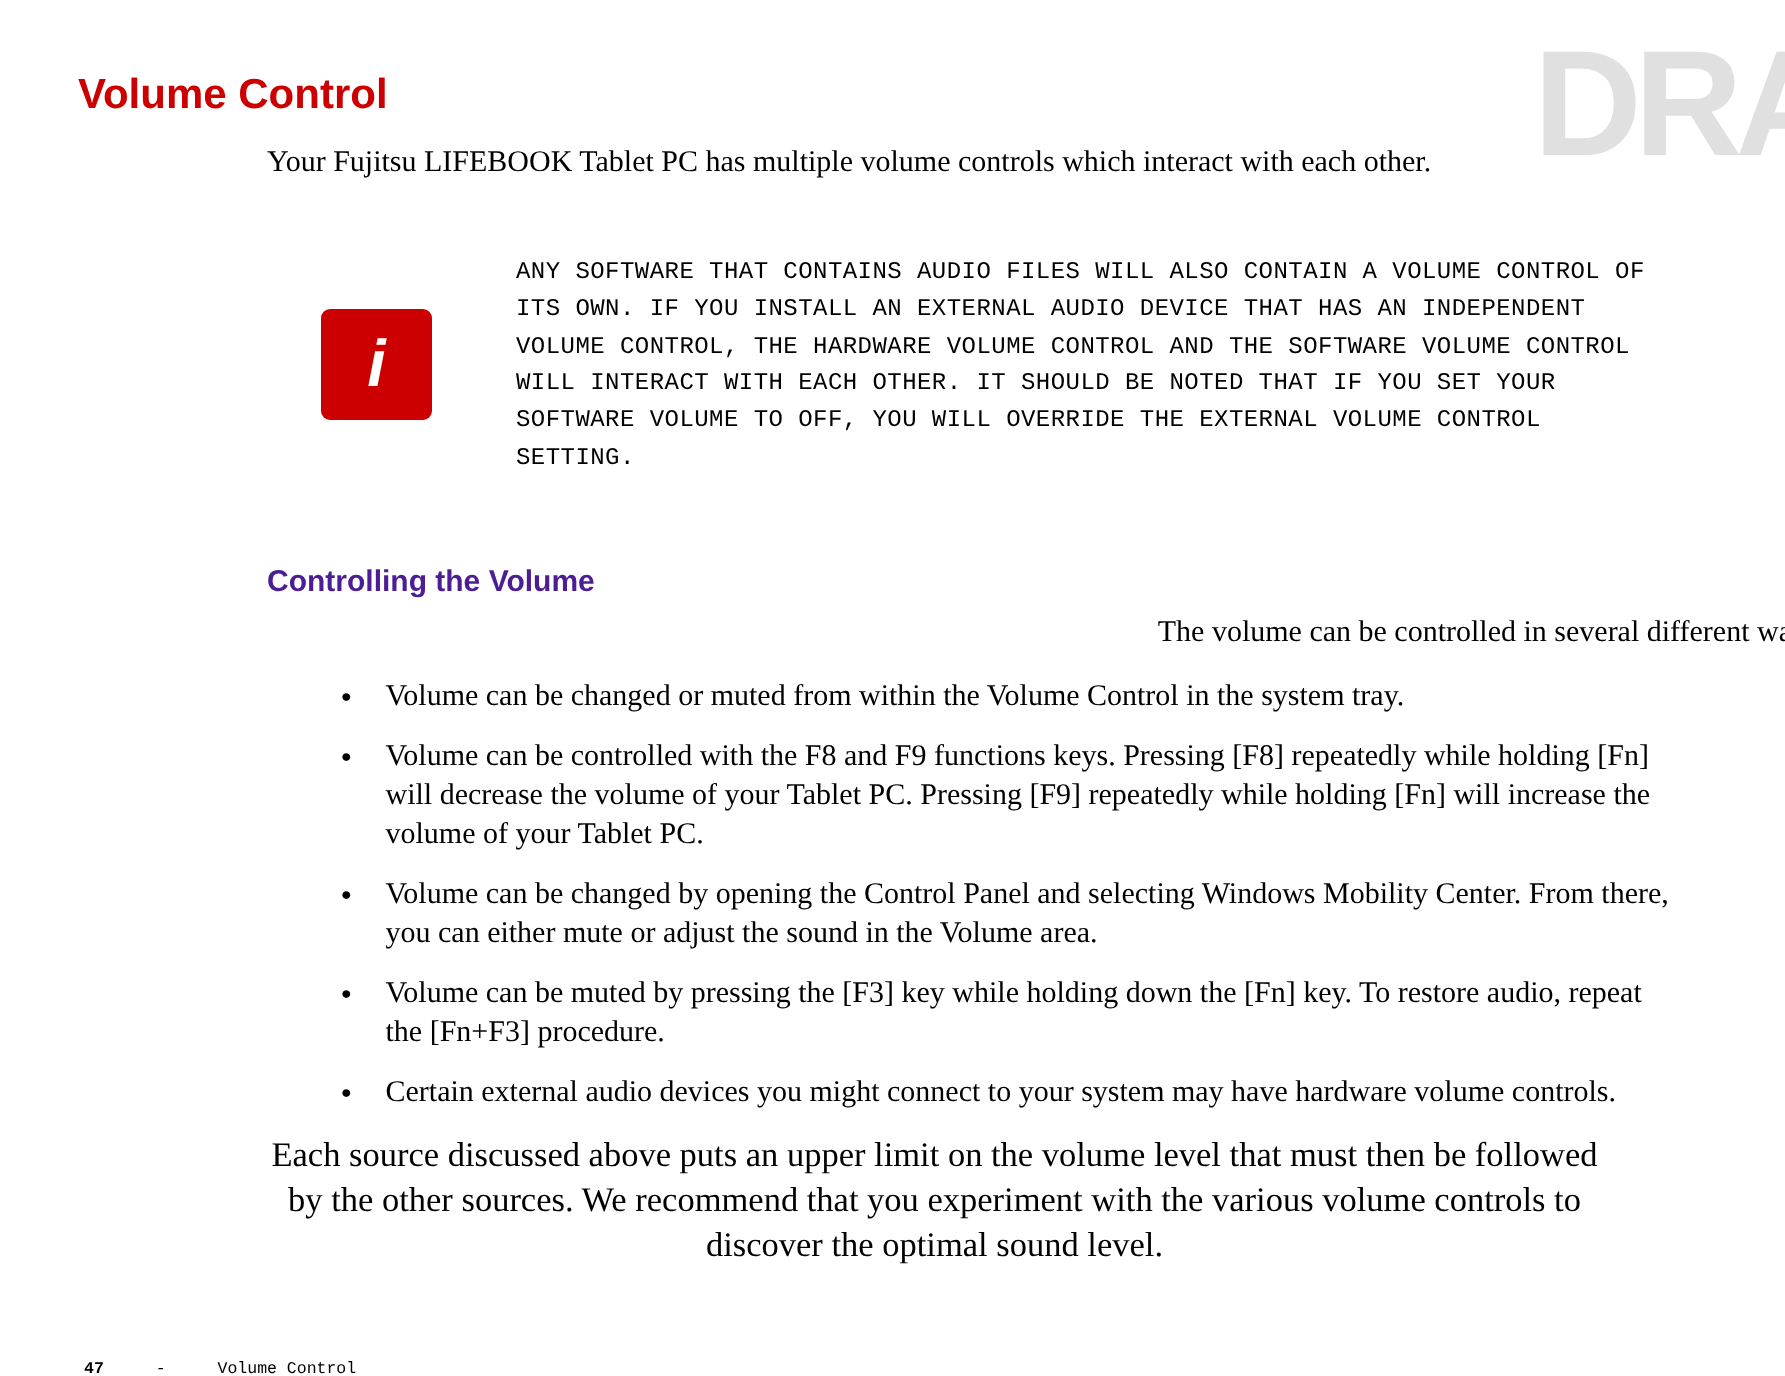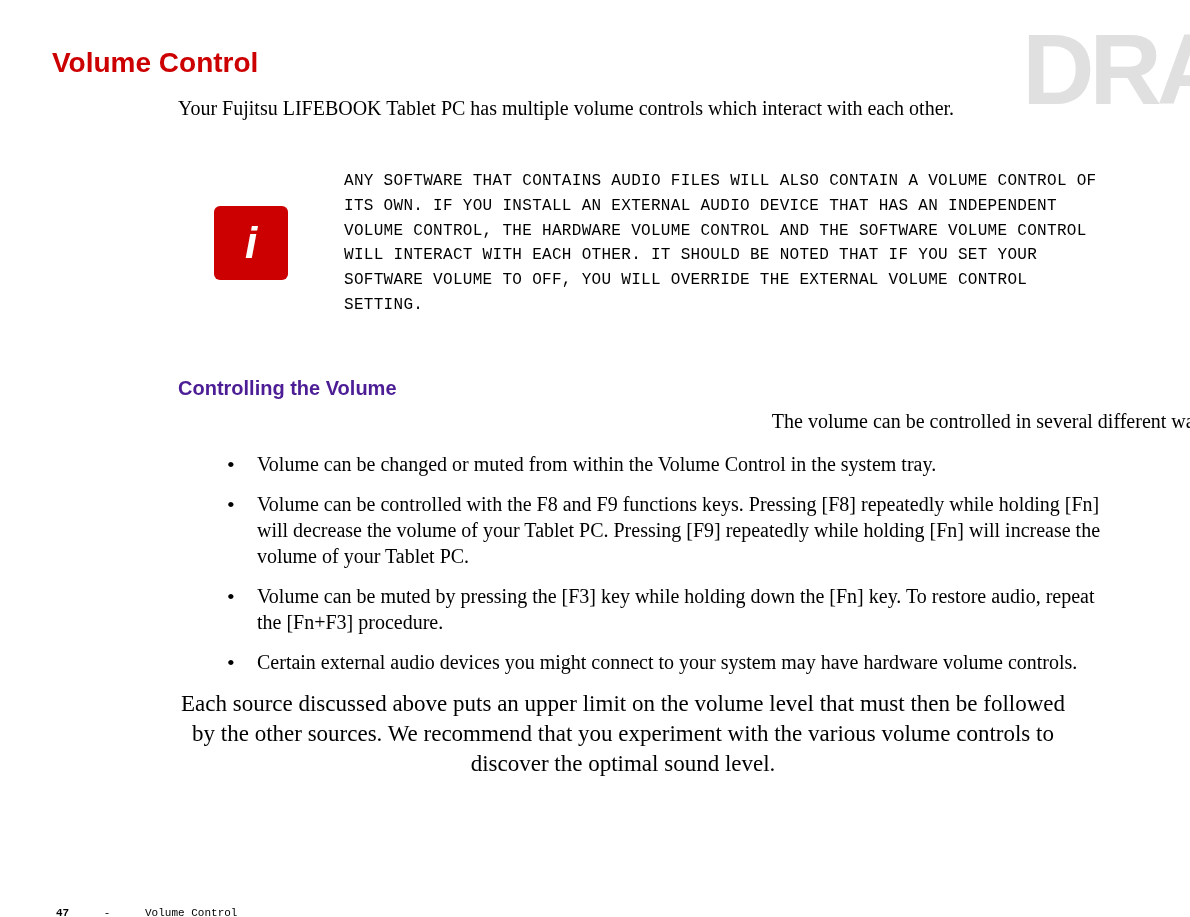--- a/index.html
+++ b/index.html
@@ -150,20 +150,21 @@
   <div class="info-text">Any software that contains audio files will also contain a volume control of its own. If you install an external audio device that has an independent volume control, the hardware volume control and the software volume control will interact with each other. It should be noted that if you set your software volume to Off, you will override the external volume control setting.</div>
 </div>
 
 <h2 class="sub-heading">Controlling the Volume</h2>
 
 <p class="sub-intro">The volume can be controlled in several different ways:</p>
 
 <ul class="bullet-list">
   <li>Volume can be changed or muted from within the Volume Control in the system tray.</li>
   <li>Volume can be controlled with the F8 and F9 functions keys. Pressing [F8] repeatedly while holding [Fn] will decrease the volume of your Tablet PC. Pressing [F9] repeatedly while holding [Fn] will increase the volume of your Tablet PC.</li>
+  <li>Volume can be changed by opening the Control Panel and selecting Windows Mobility Center. From there, you can either mute or adjust the sound in the Volume area.</li>
   <li>Volume can be muted by pressing the [F3] key while holding down the [Fn] key. To restore audio, repeat the [Fn+F3] procedure.</li>
   <li>Certain external audio devices you might connect to your system may have hardware volume controls.</li>
 </ul>
 
 <p class="closing-text">Each source discussed above puts an upper limit on the volume level that must then be followed by the other sources. We recommend that you experiment with the various volume controls to discover the optimal sound level.</p>
 
 <div class="footer">
   <span class="footer-page">47</span><span> - </span><span>Volume Control</span>
 </div>
 

